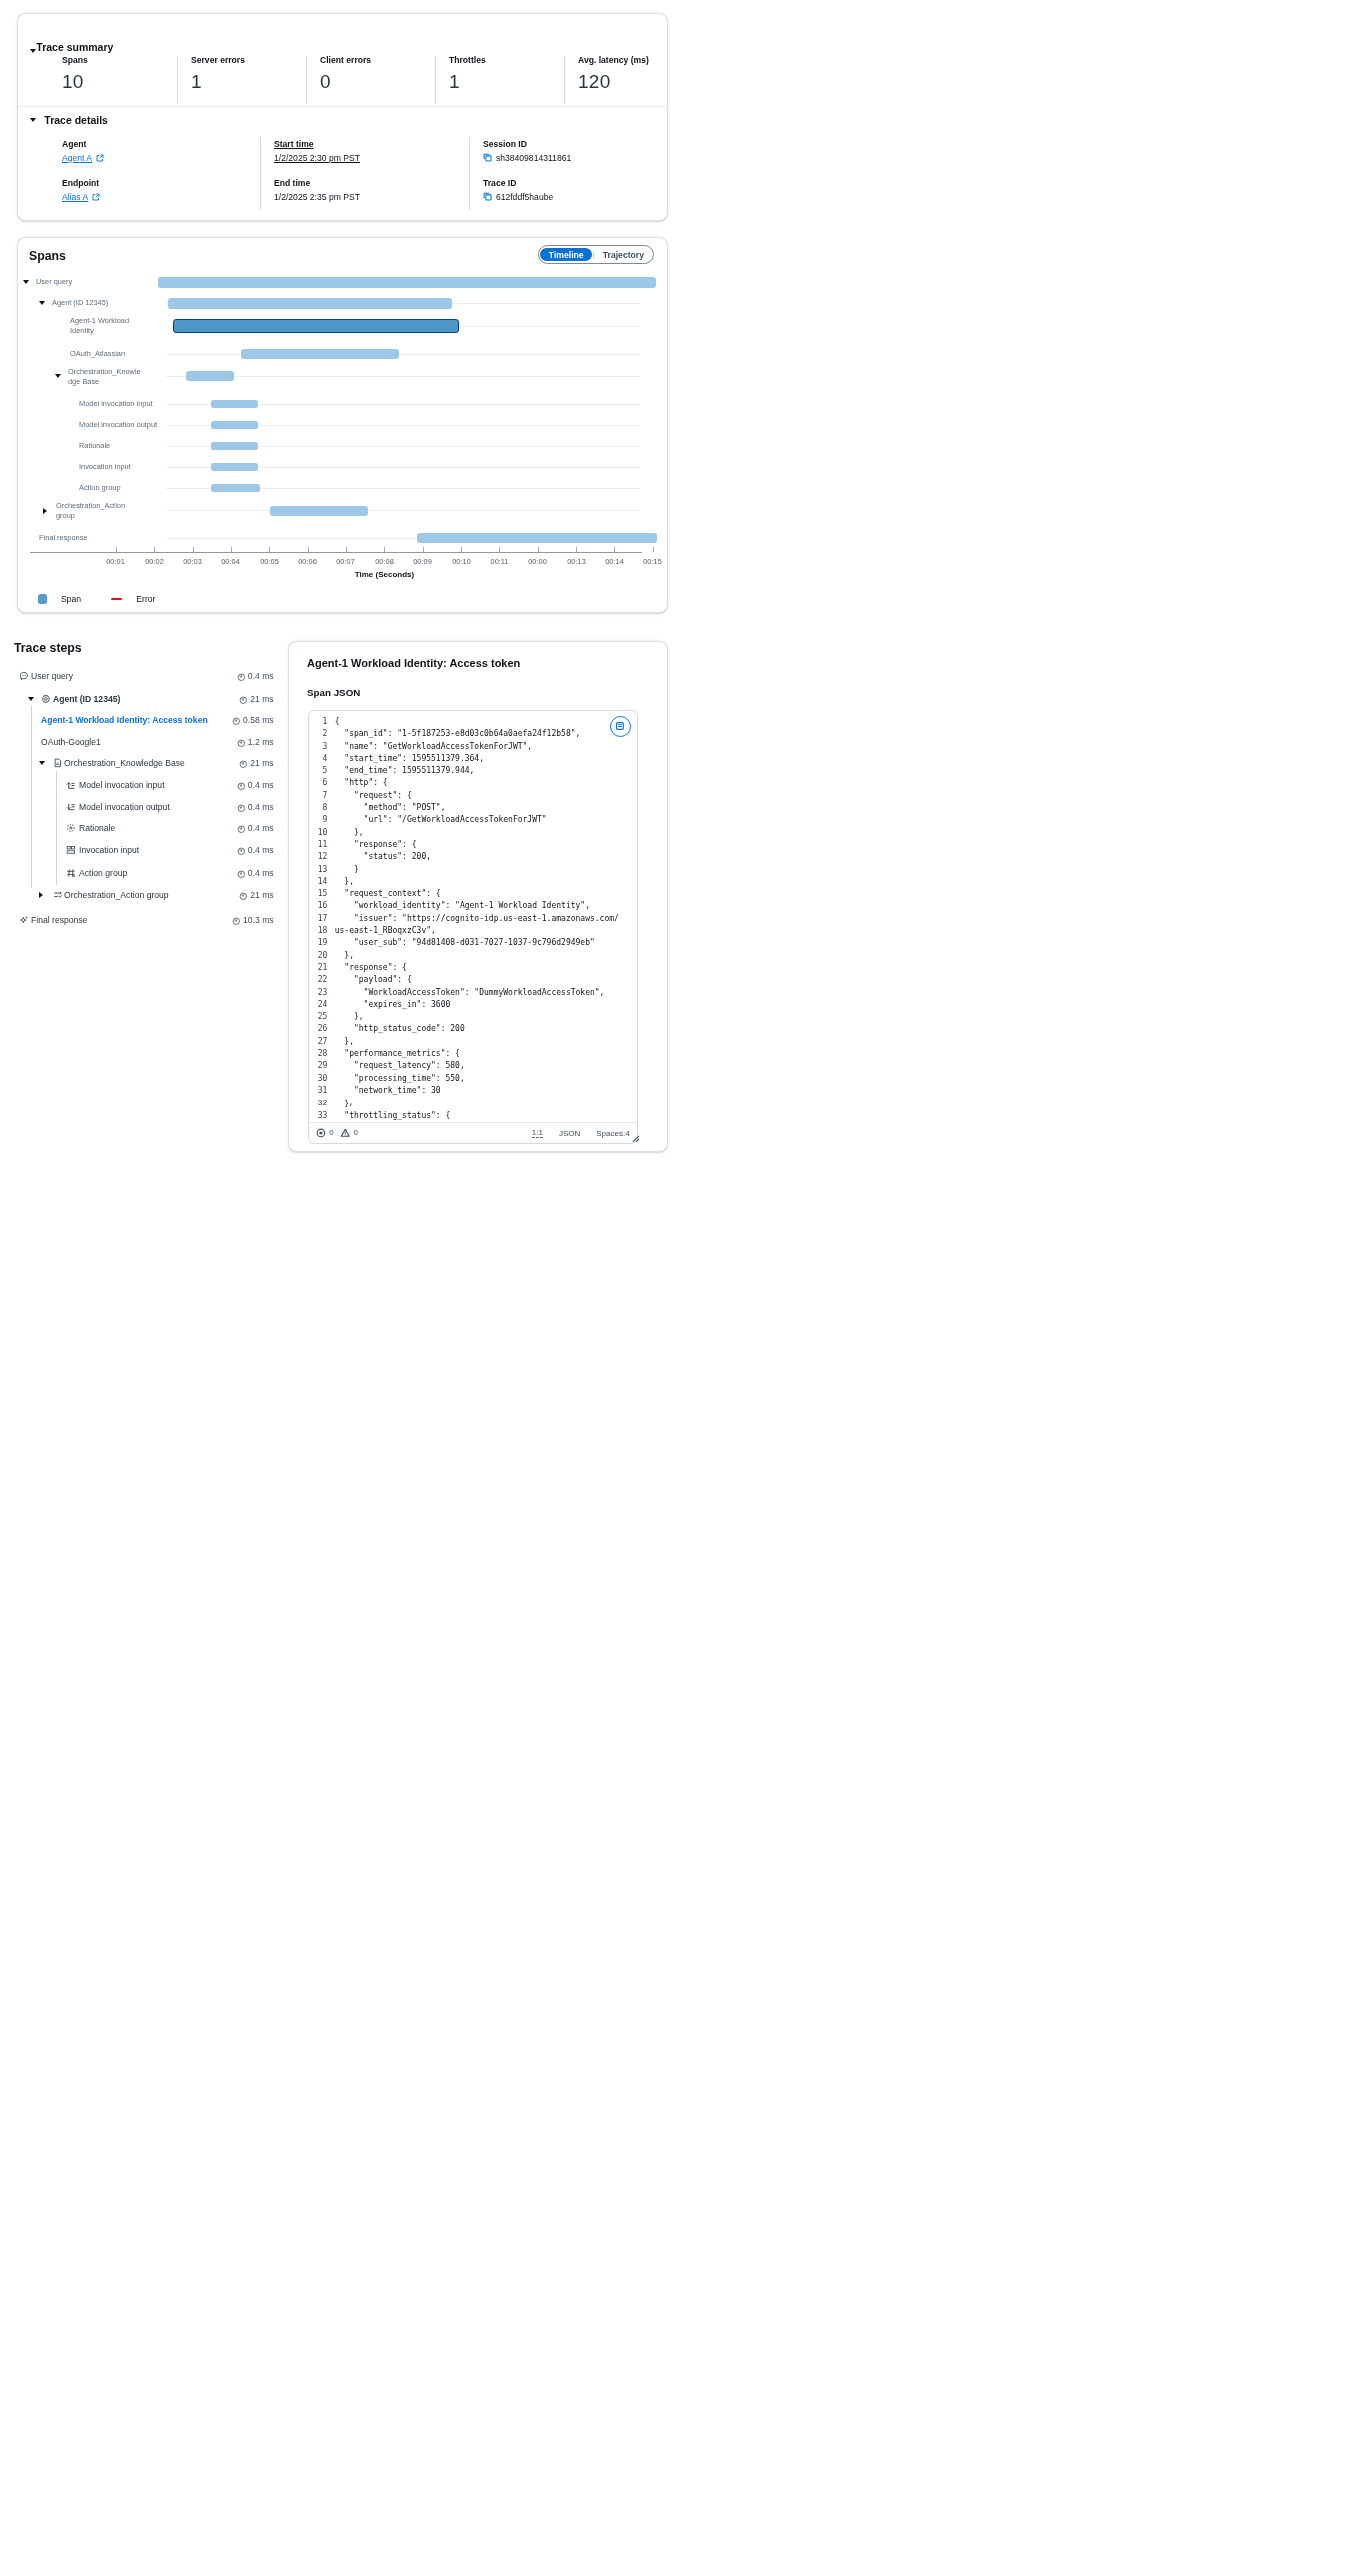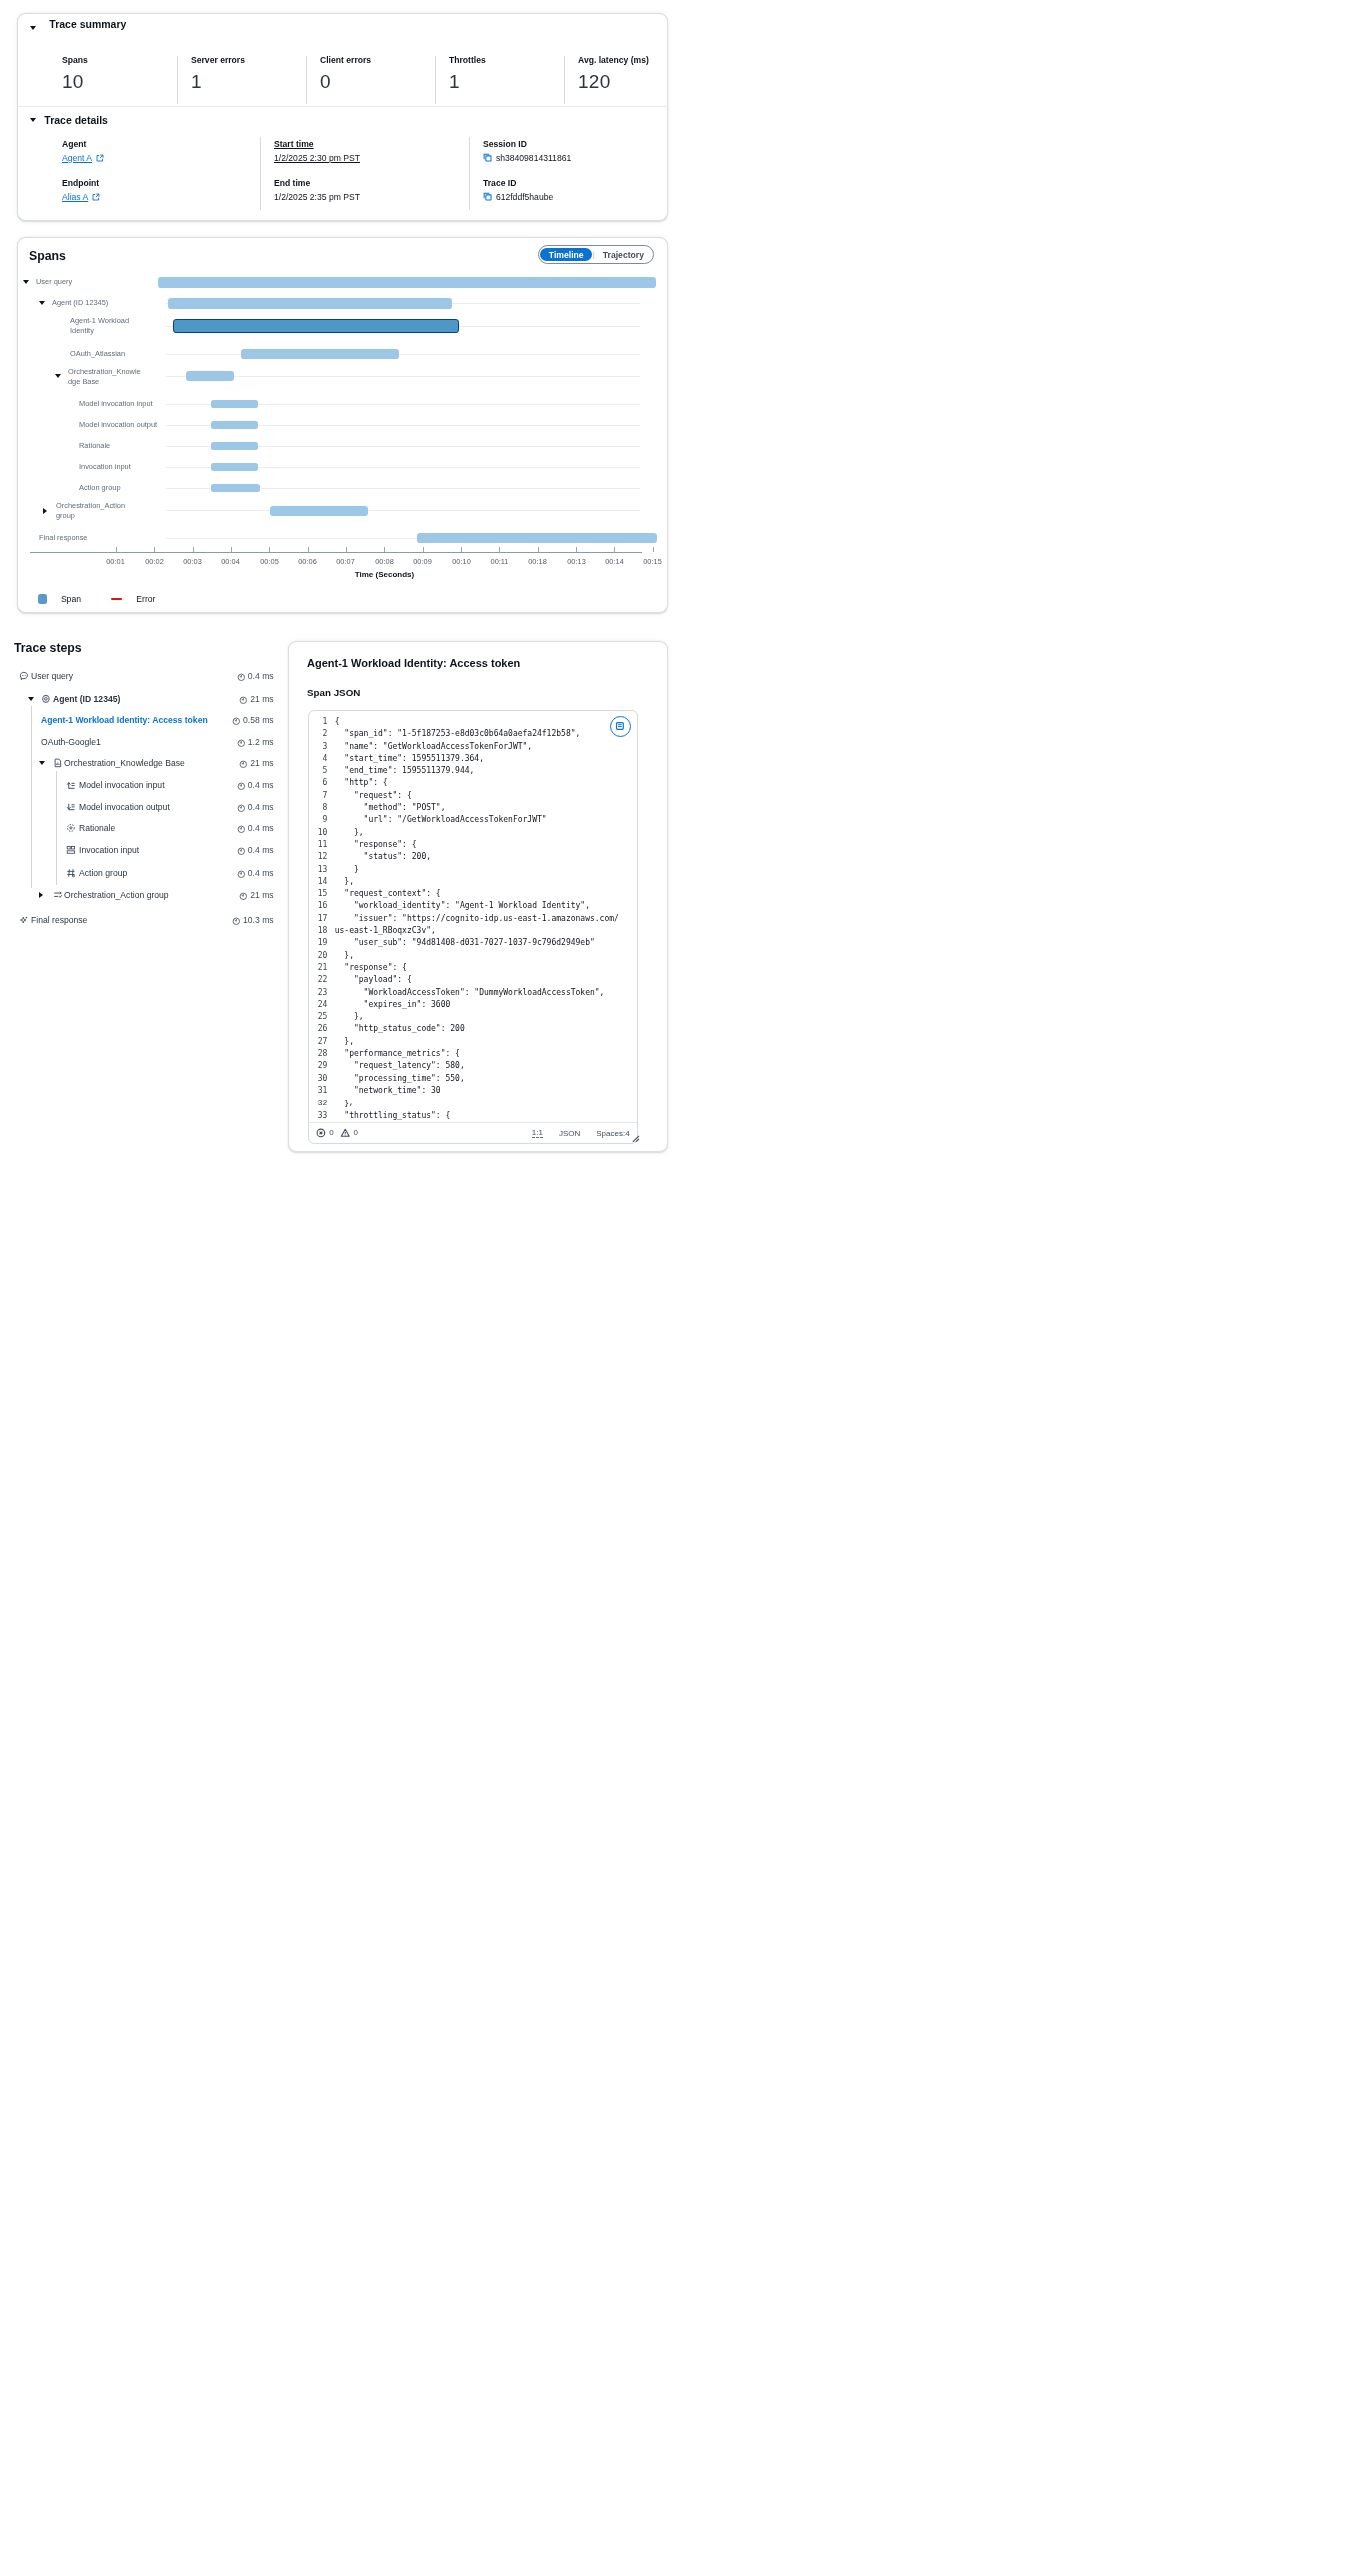--- a/index.html
+++ b/index.html
@@ -50,21 +50,21 @@
   .cursorpos { border-bottom:0.6px dashed #5f6b7a; cursor:pointer; }
   .copy-btn { position:absolute; width:21px; height:21px; border:1.2px solid #0972d3; border-radius:50%; display:flex; align-items:center; justify-content:center; cursor:pointer; background:#fff; }
   svg { display:block; }
 </style>
 </head>
 <body>
 
 <div id="page">
 
   <div class="card" style="left:17px; top:13px; width:651px; height:208px;">
-    <div style="position:absolute; left:12.3px; top:4px; display:flex; align-items:flex-end; gap:13px;">
+    <div style="position:absolute; left:12.3px; top:27px; display:flex; align-items:flex-end; gap:0;">
       <span class="tri-down"></span>
       <span class="sec-title" style="position:static;">Trace summary</span>
     </div>
     <div id="stats-root">
         <div class="stat-col" style="left: 44px; top: 41px;">
           <div class="stat-label">Spans</div>
           <div class="stat-value">10</div>
         </div>
         <div class="stat-col" style="left: 173px; top: 41px;">
           <div class="stat-label">Server errors</div>
@@ -252,21 +252,21 @@
         <div class="ticklabel" style="left: 309px; top: 319px;">00:07</div>
         <div class="tickline" style="left: 366px; top: 309px; height: 4.9px;"></div>
         <div class="ticklabel" style="left: 348px; top: 319px;">00:08</div>
         <div class="tickline" style="left: 405px; top: 309px; height: 4.9px;"></div>
         <div class="ticklabel" style="left: 386px; top: 319px;">00:09</div>
         <div class="tickline" style="left: 443px; top: 309px; height: 4.9px;"></div>
         <div class="ticklabel" style="left: 425px; top: 319px;">00:10</div>
         <div class="tickline" style="left: 481px; top: 309px; height: 4.9px;"></div>
         <div class="ticklabel" style="left: 463px; top: 319px;">00:11</div>
         <div class="tickline" style="left: 520px; top: 309px; height: 4.9px;"></div>
-        <div class="ticklabel" style="left: 501px; top: 319px;">00:18</div>
+        <div class="ticklabel" style="left: 501px; top: 319px;">00:00</div>
         <div class="tickline" style="left: 558px; top: 309px; height: 4.9px;"></div>
         <div class="ticklabel" style="left: 540px; top: 319px;">00:13</div>
         <div class="tickline" style="left: 596px; top: 309px; height: 4.9px;"></div>
         <div class="ticklabel" style="left: 578px; top: 319px;">00:14</div>
         <div class="tickline" style="left: 635px; top: 309px; height: 4.9px;"></div>
         <div class="ticklabel" style="left: 616px; top: 319px;">00:15</div>
         <div class="xlabel" style="left: 0px; top: 332px; width: 733px; text-align: center;">Time (Seconds)</div>
         <div class="legend" style="left: 19.7px; top: 356px;"><span style="width: 9.2px; height: 9.2px; border-radius: 2.5px; background: rgb(87, 154, 203); display: inline-block;"></span><span>Span</span>&nbsp;<span style="width: 11px; height: 2.5px; border-radius: 1.2px; background: rgb(217, 21, 21); display: inline-block;"></span><span>Error</span>&nbsp;</div>
       </div>
   </div>

